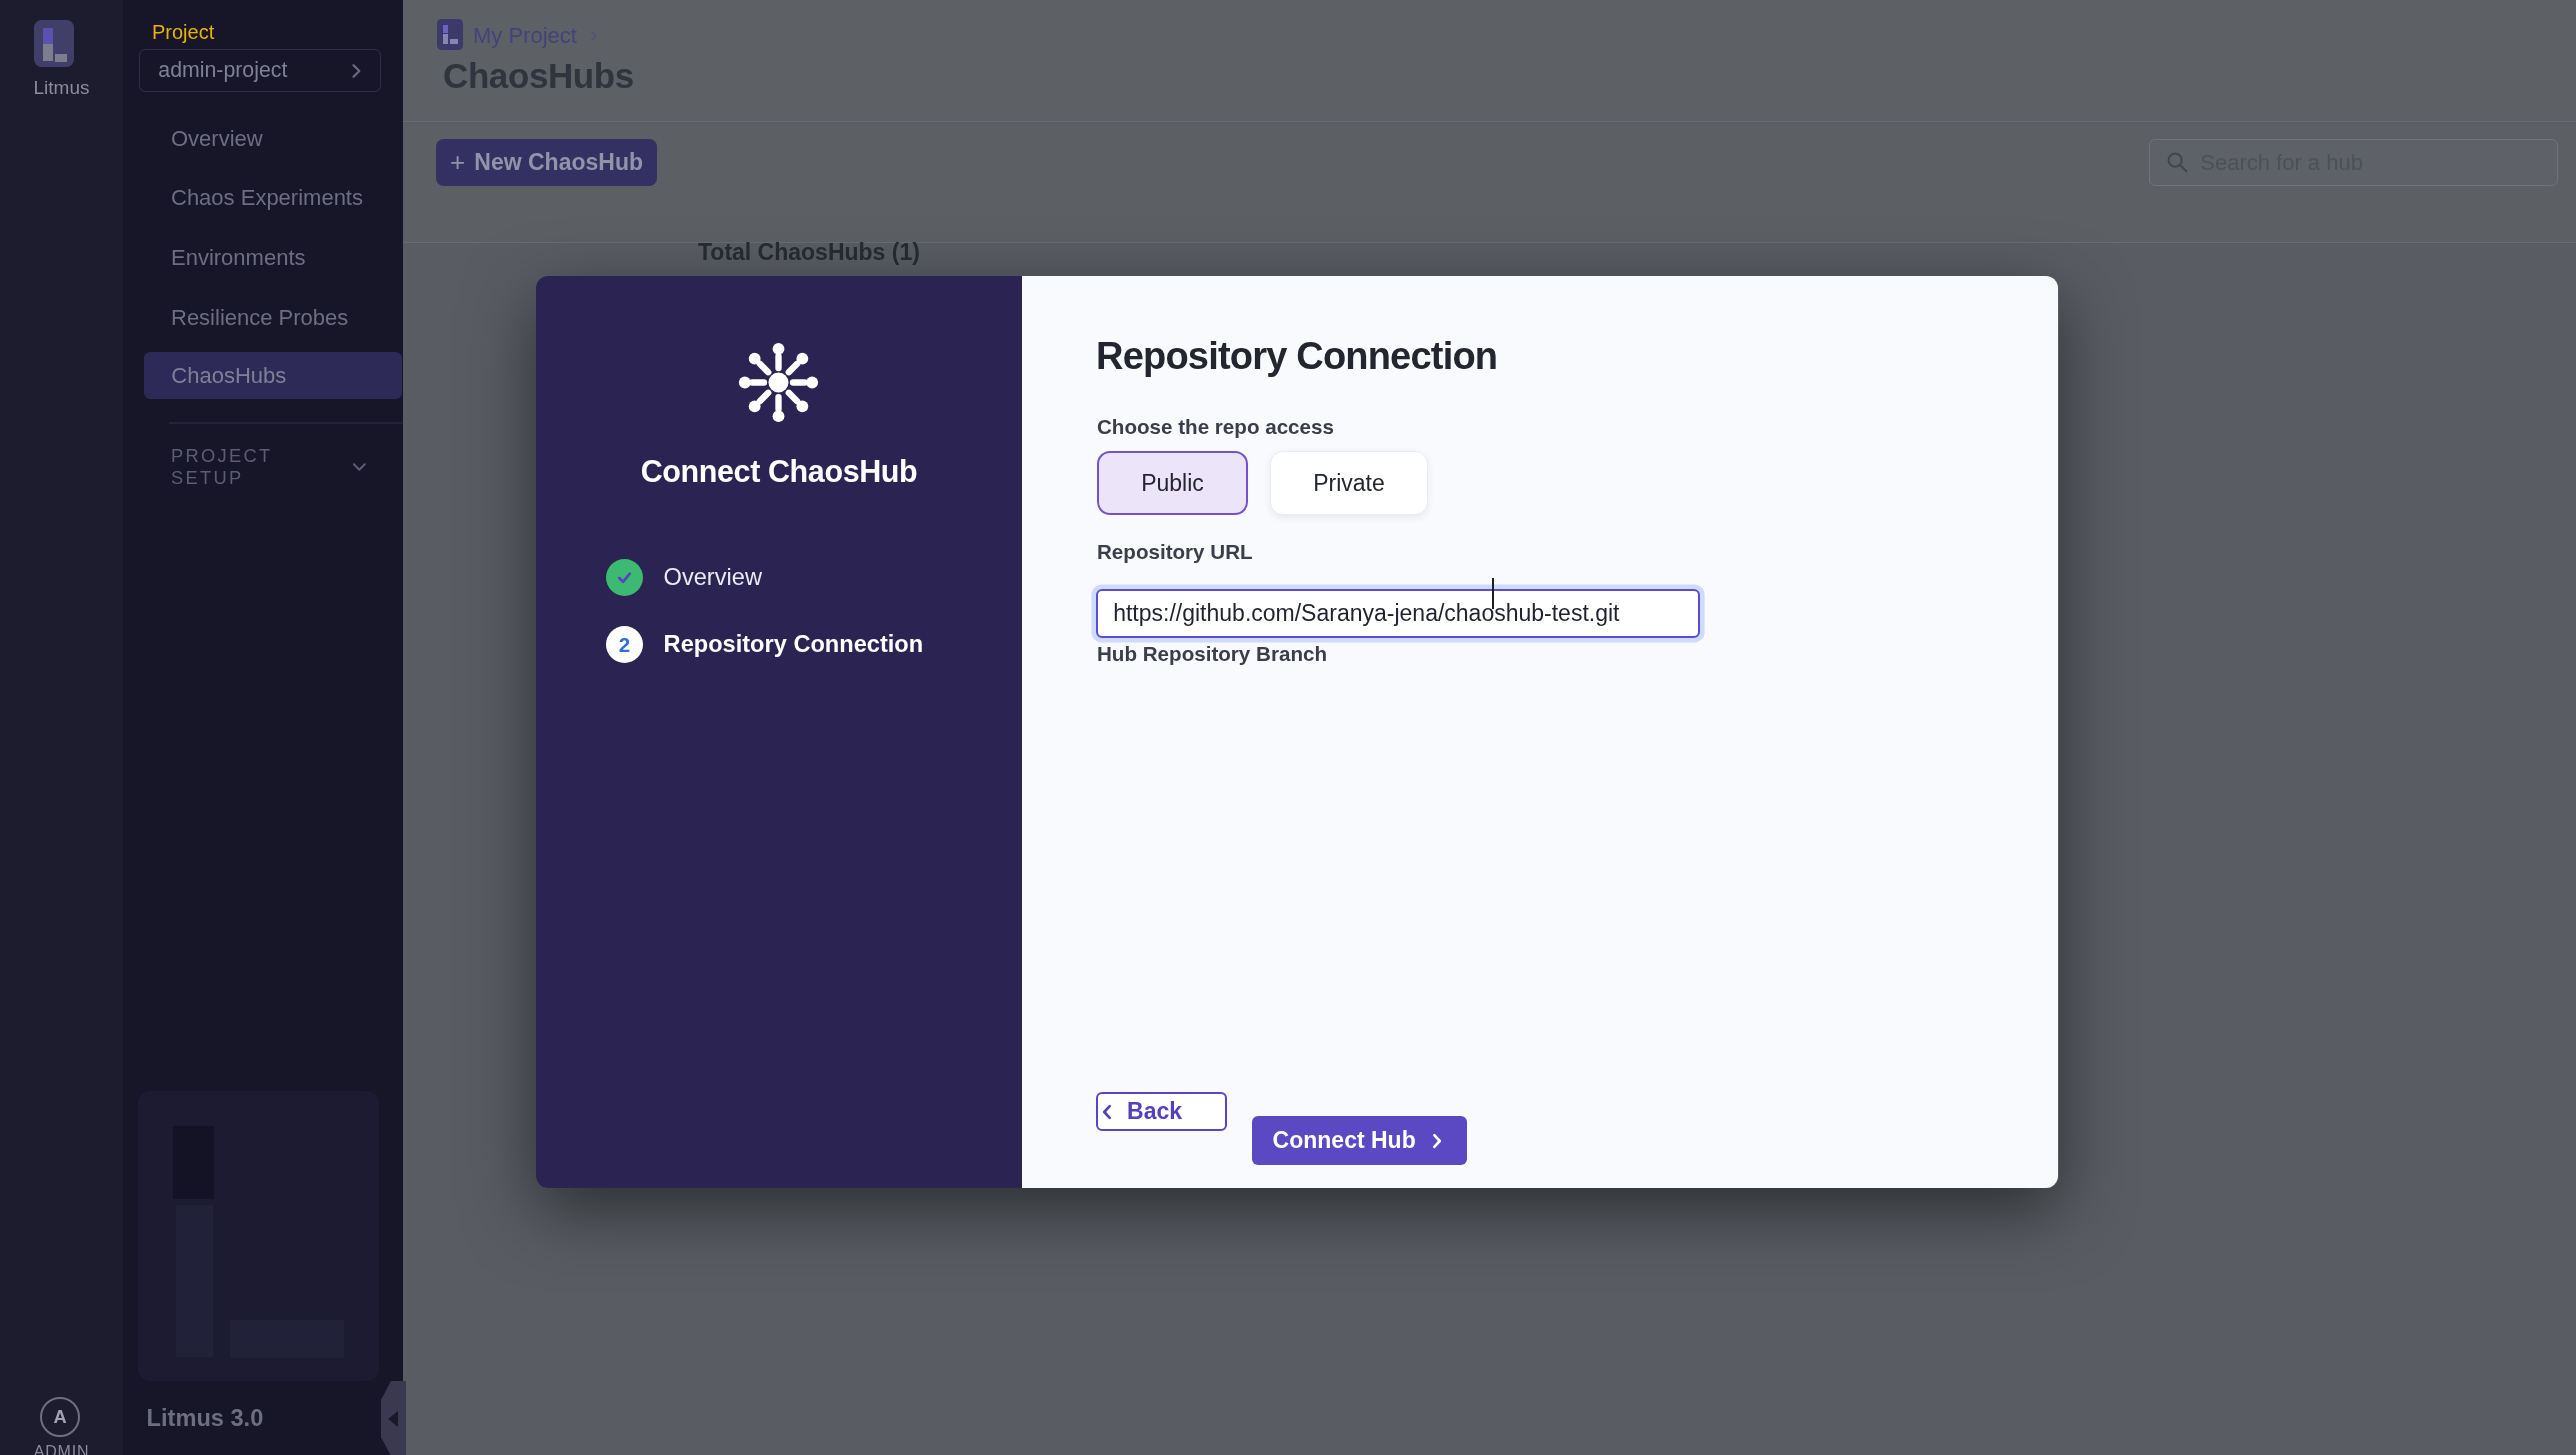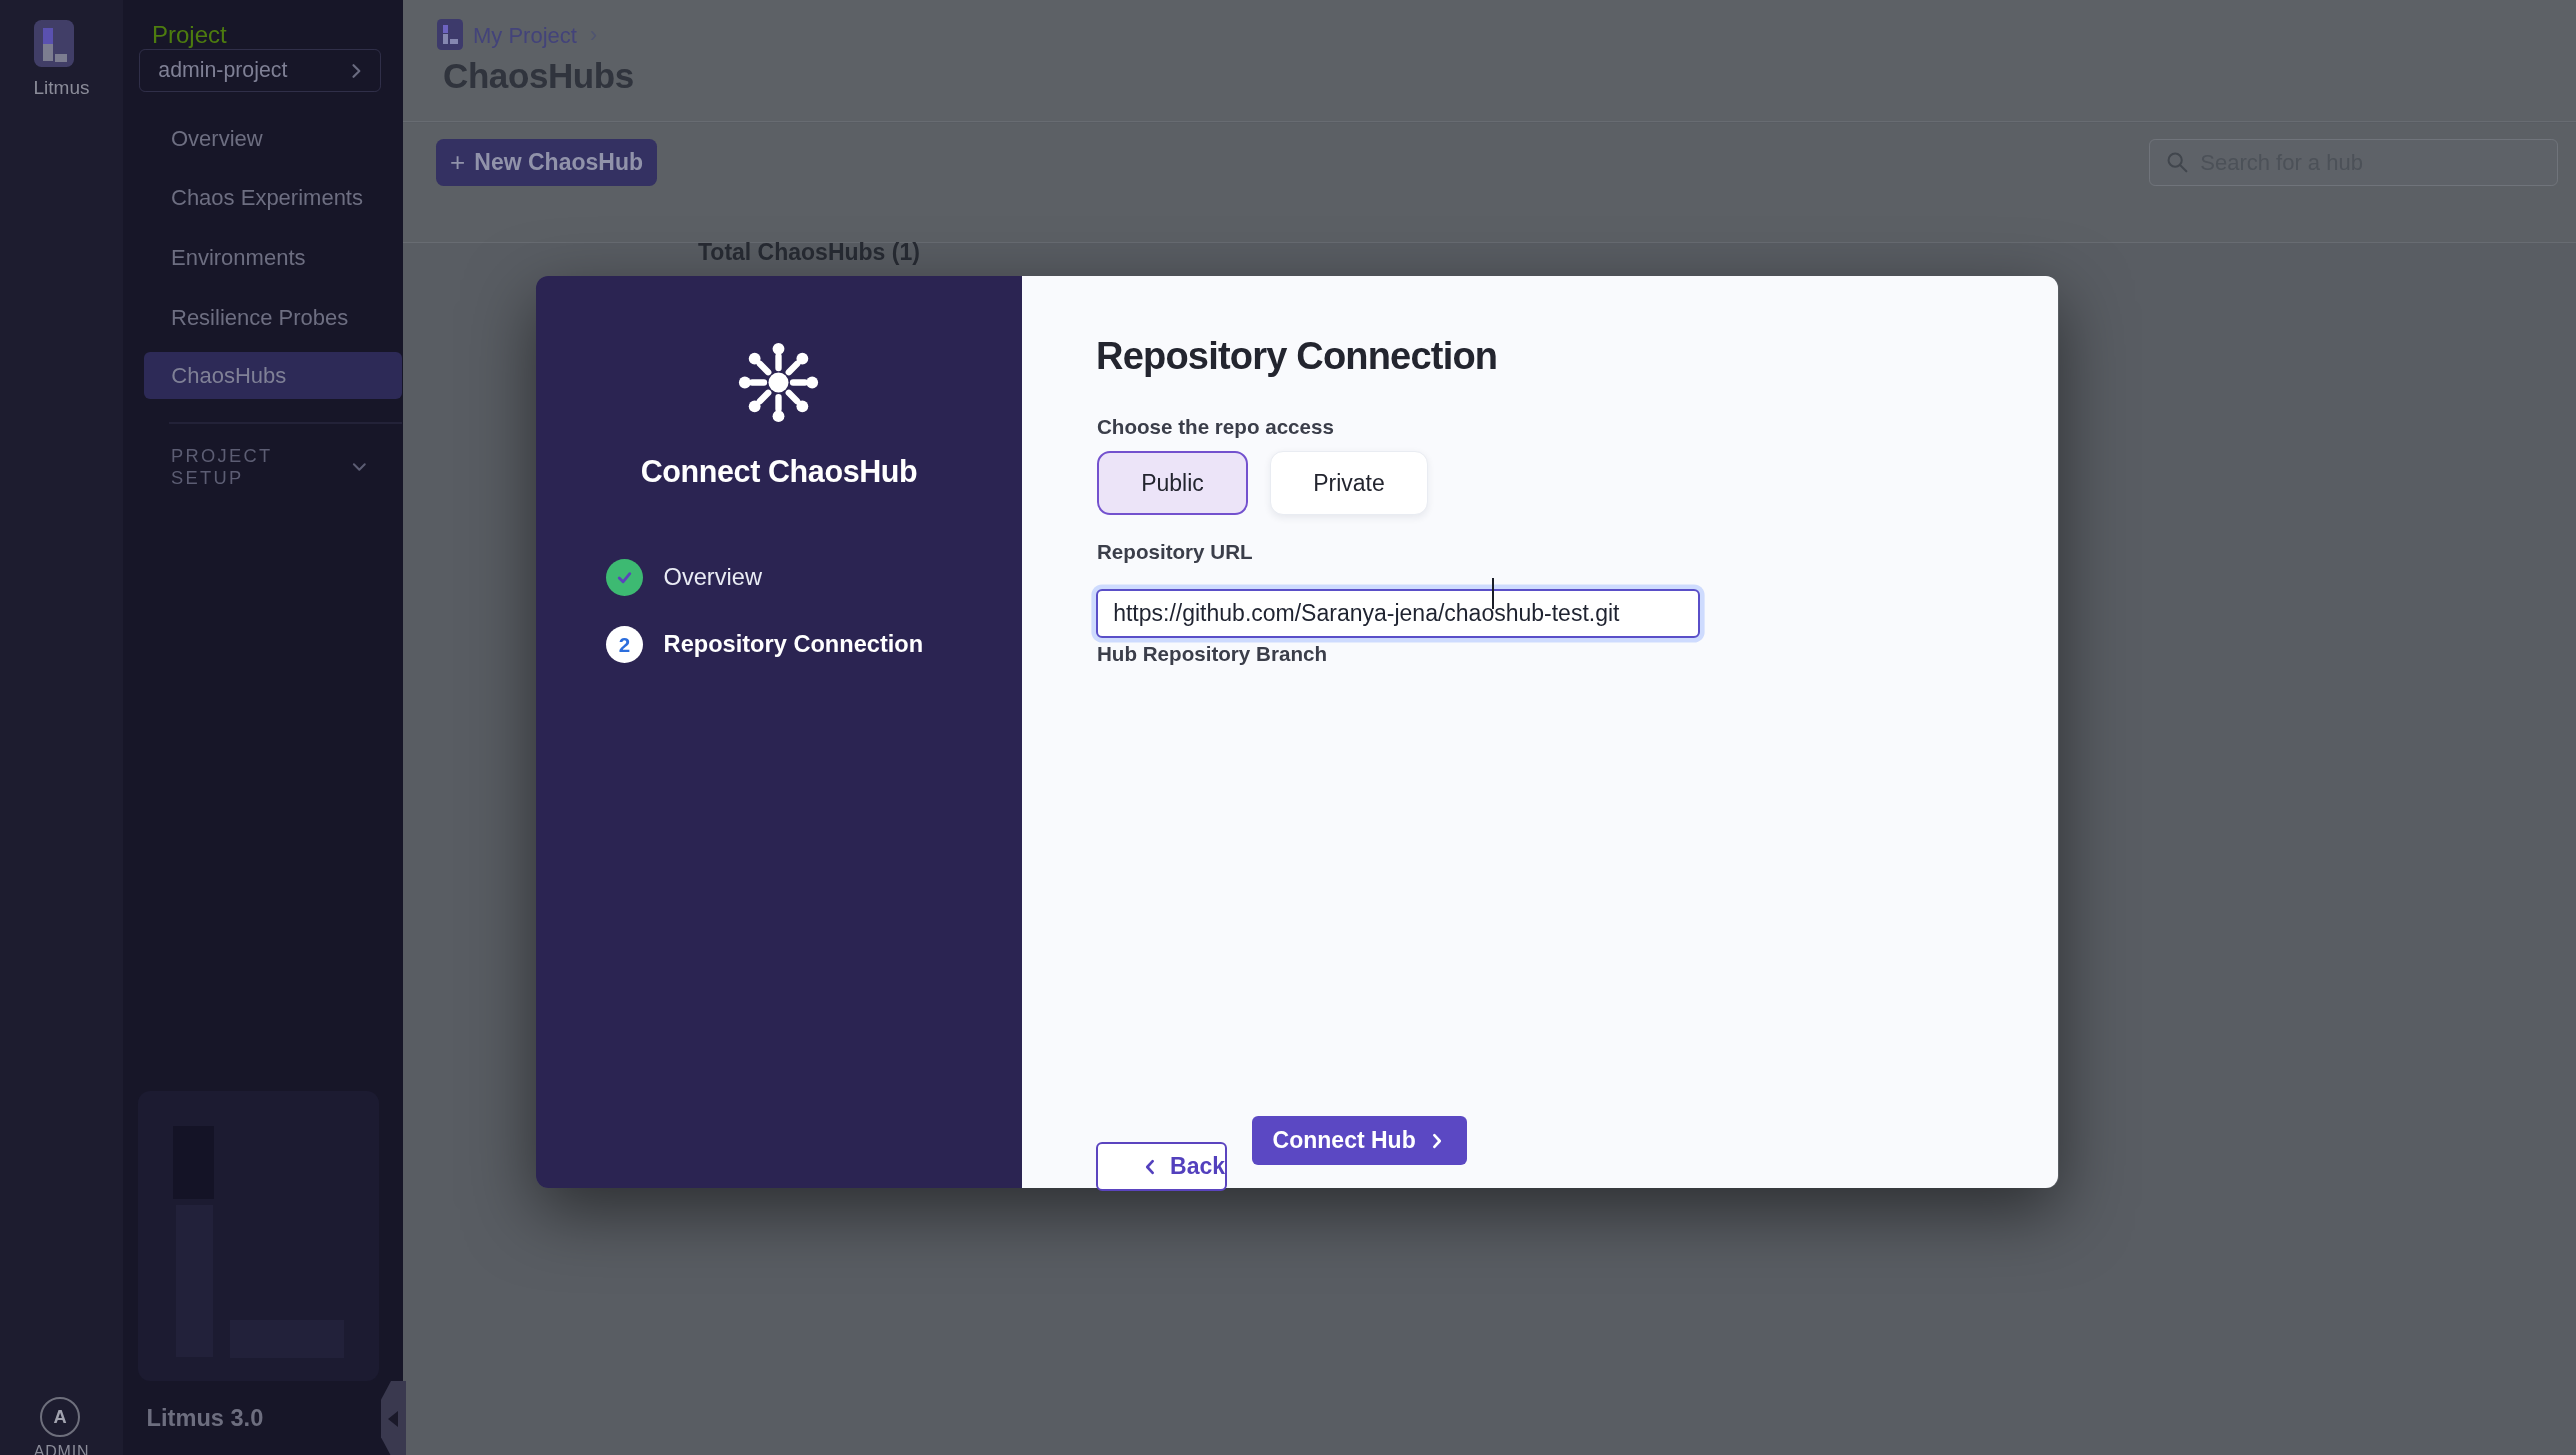--- a/index.html
+++ b/index.html
@@ -16,21 +16,21 @@
   .logo .lg-purple { left:9.1px; top:8.4px; width:10px; height:15.2px; background:#5a51b0; }
   .logo .lg-vbar   { left:9.1px; top:23.6px; width:10px; height:17.5px; background:#7c7d90; }
   .logo .lg-hbar   { left:20.6px; top:34px; width:12.2px; height:7.6px; background:#7c7d90; }
   .litmus-label { left:0; top:77px; width:123px; text-align:center; font-size:19px; color:#8b8c99; }
   .avatar { left:40px; top:1397px; width:40px; height:40px; border:2.3px solid #6e6f7c; border-radius:50%;
             display:flex; align-items:center; justify-content:center; font-size:18.3px; font-weight:bold; color:#a2a3af; }
   .admin-label { left:0; top:1443px; width:123px; text-align:center; font-size:16px; letter-spacing:0.8px; color:#8b8c99; }
 
   
   .sidenav { left:123px; top:0; width:280px; height:1456px; background:#171628; }
-  .project-label { left:29px; top:21.3px; font-size:24px; color:#4d7c0f; }
+  .project-label { left:29px; top:21.3px; font-size:20px; color:#eab308; }
   .project-select { left:16px; top:49px; width:242px; height:43px; border:1.5px solid #302f49; border-radius:6.1px;
                     display:flex; align-items:center; justify-content:space-between; padding:0 13.7px 0 18.3px; }
   .project-select .pname { font-size:21.3px; color:#7f8095; }
   .nav-item { left:0; width:280px; height:47px; display:flex; align-items:center; padding-left:48px;
               font-size:22px; color:#6d6e81; }
   .nav-item.active { left:21.3px; width:258px; padding-left:27px; background:#2d2a57; border-radius:6.1px; color:#7f8096; }
   .nav-divider { left:46px; top:422px; width:233px; height:1.5px; background:#232238; }
   .setup-row { left:48px; top:445px; width:198px; display:flex; align-items:center; gap:21px; }
   .setup-row .setup-label { font-size:18.3px; letter-spacing:2.3px; color:#5c5d73; }
   .illustration { left:15.2px; top:1091px; width:241px; height:290px; background:#1c1b31; border-radius:12.2px; overflow:hidden; }
@@ -89,22 +89,22 @@
   .access-btn.selected { left:75px; width:151px; background:#ece4f8; border:2.3px solid #7351ce; }
   .access-btn.plain { left:248px; width:158px; background:#ffffff; border:0.8px solid #e9ecf2;
                       box-shadow:0 2.3px 7.6px rgba(25,35,70,0.08); }
   .text-input { height:49px; border-radius:6.1px; background:#ffffff; font-family:inherit;
                 font-size:23px; color:#1f2330; padding:0 15.2px; outline:none; }
   .url-wrap { left:74px; top:293px; width:614px; height:49px; }
   .url-wrap input { width:604px; border:2.3px solid #5a4fc8; box-shadow:0 0 0 4.6px rgba(125,160,255,0.35);margin-top:20px; }
   .caret { left:396px; top:9.1px; width:2.3px; height:30.5px; background:#1b1e28; }
   .branch-wrap { left:74px; top:394px; width:614px; height:49px; }
   .branch-wrap input { width:614px; border:1.5px solid #ccd2db; }
-  .back-btn { left:74px; top:866px; width:131px; height:49px; background:#ffffff; border:2.3px solid #5b44bf;
-              border-radius:6.1px; display:flex; align-items:center; justify-content:flex-end; gap:9.1px;
+  .back-btn { left:74px; top:816px; width:131px; height:39px; background:#ffffff; border:2.3px solid #5b44bf;
+              border-radius:6.1px; display:flex; align-items:center; justify-content:flex-start; gap:9.1px;
               font-family:inherit; font-size:23px; font-weight:700; color:#5340bd; cursor:pointer; }
   .connect-btn { left:230px; top:840px; width:215px; height:49px; background:#5b48c3; border:none;
                  border-radius:6.1px; display:flex; align-items:center; justify-content:center; gap:10.7px;
                  font-family:inherit; font-size:23px; font-weight:700; color:#ffffff; cursor:pointer; }
 </style>
 </head>
 <body>
 
 <div id="app">
 

